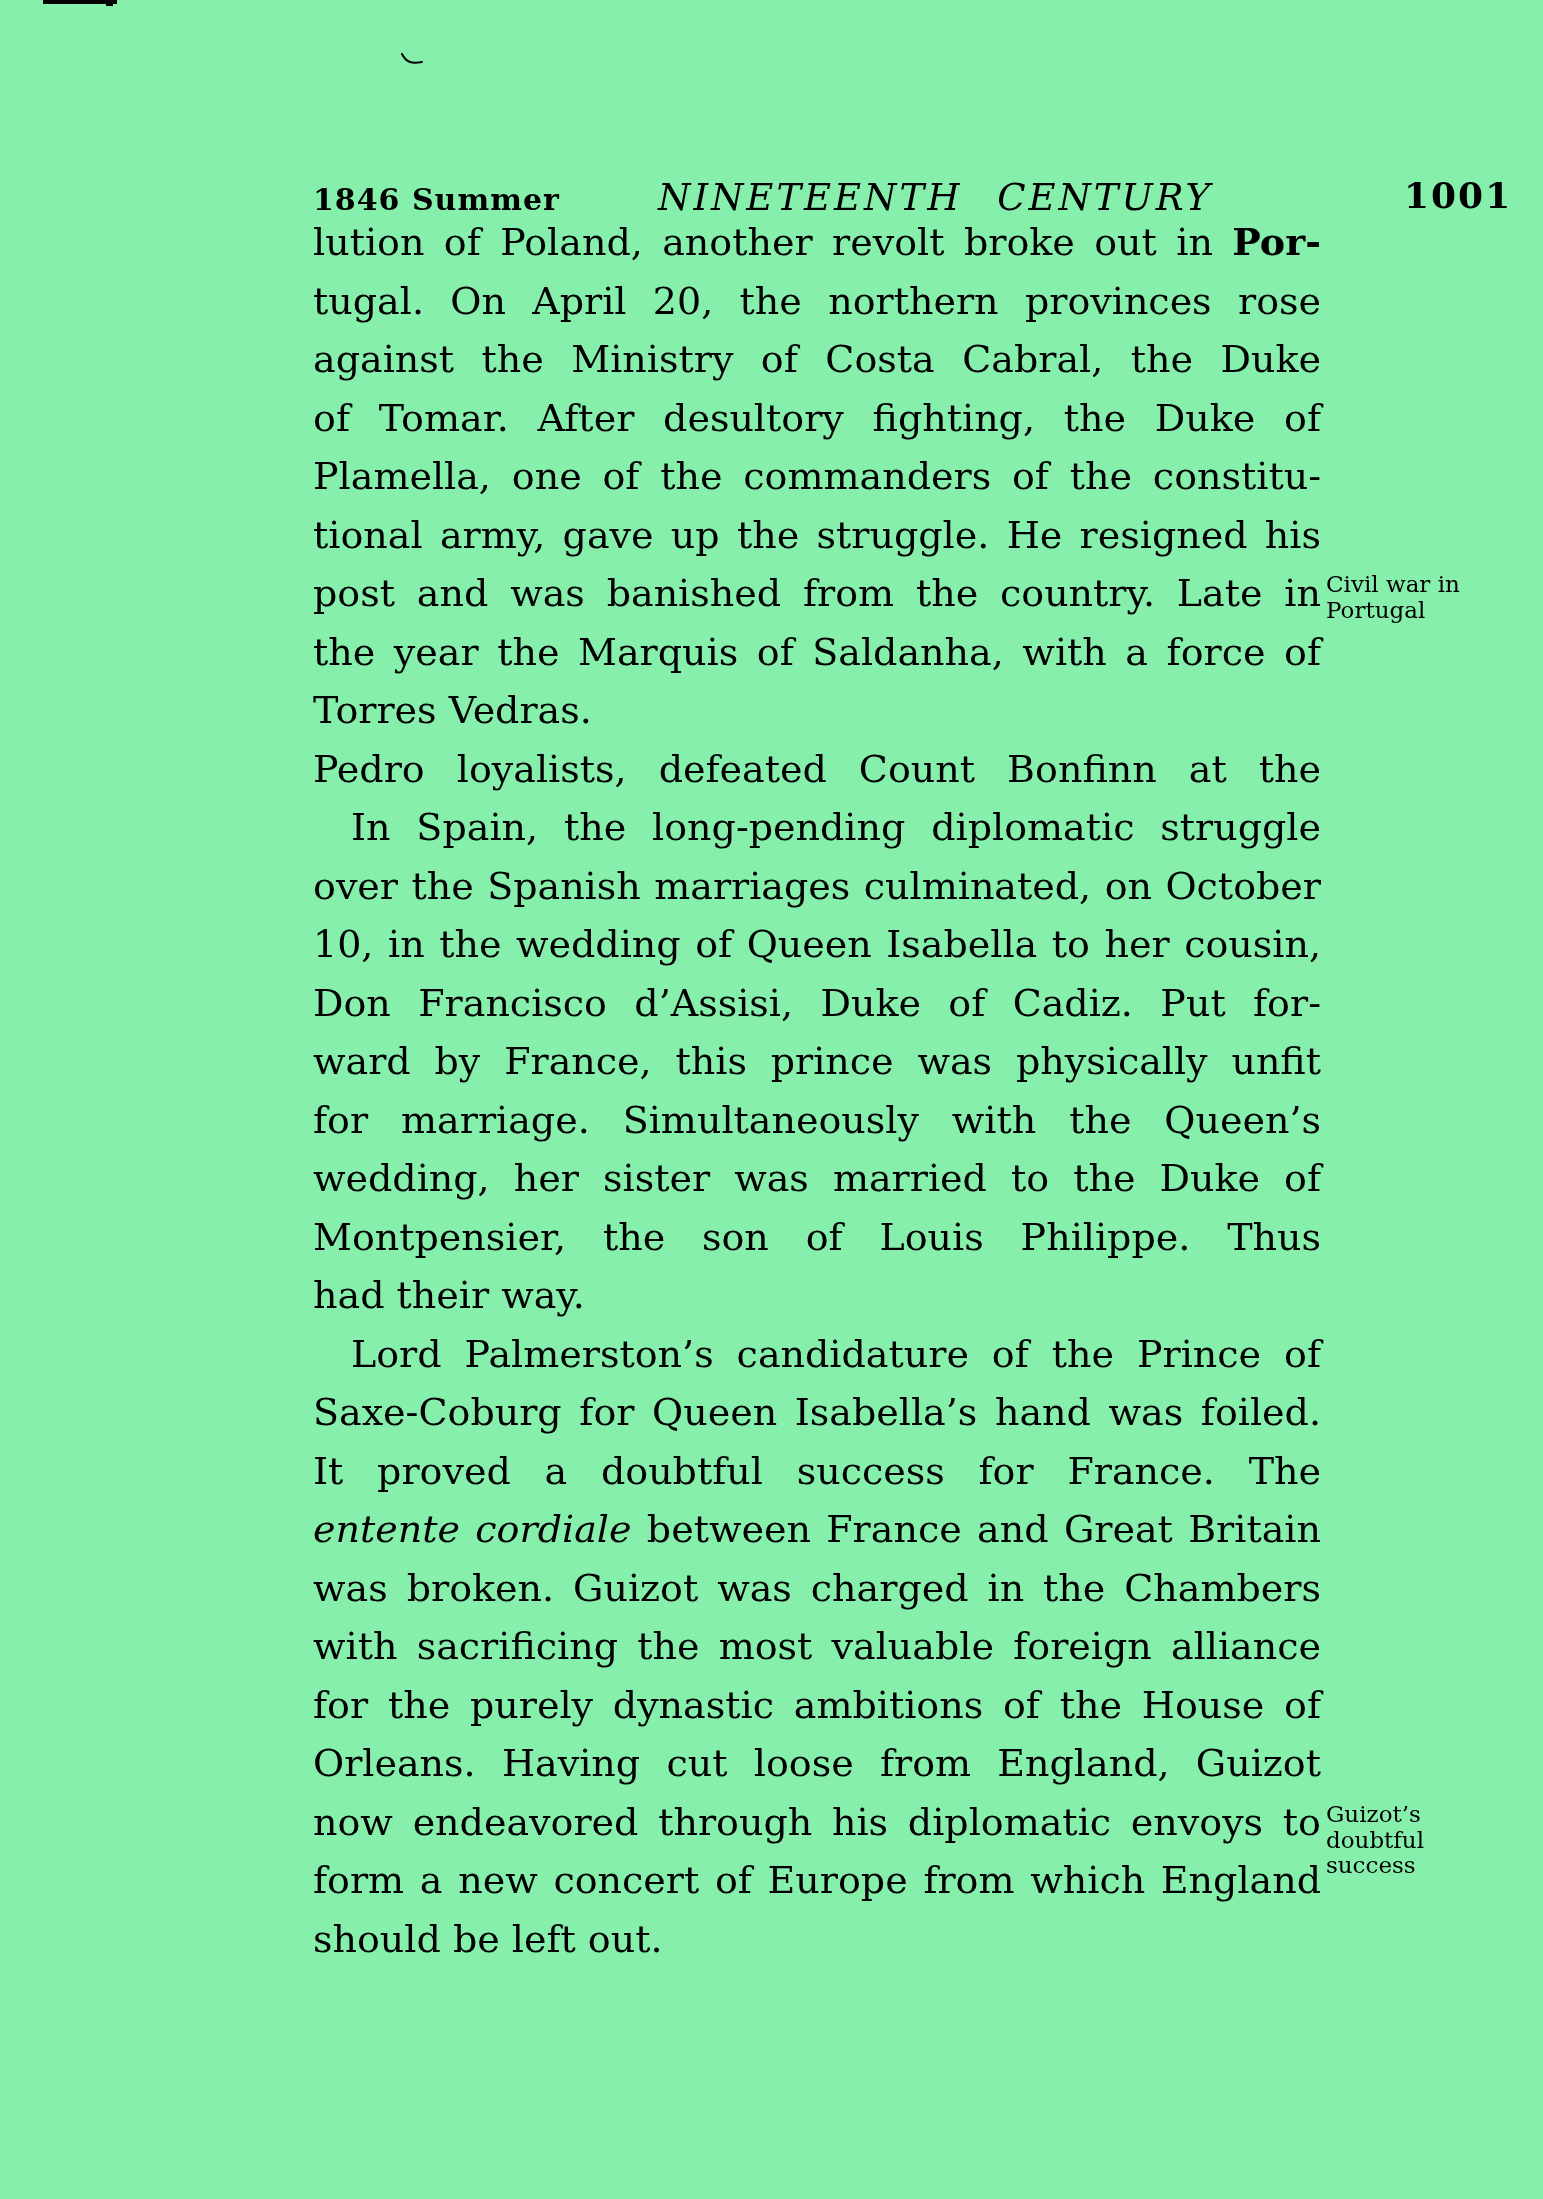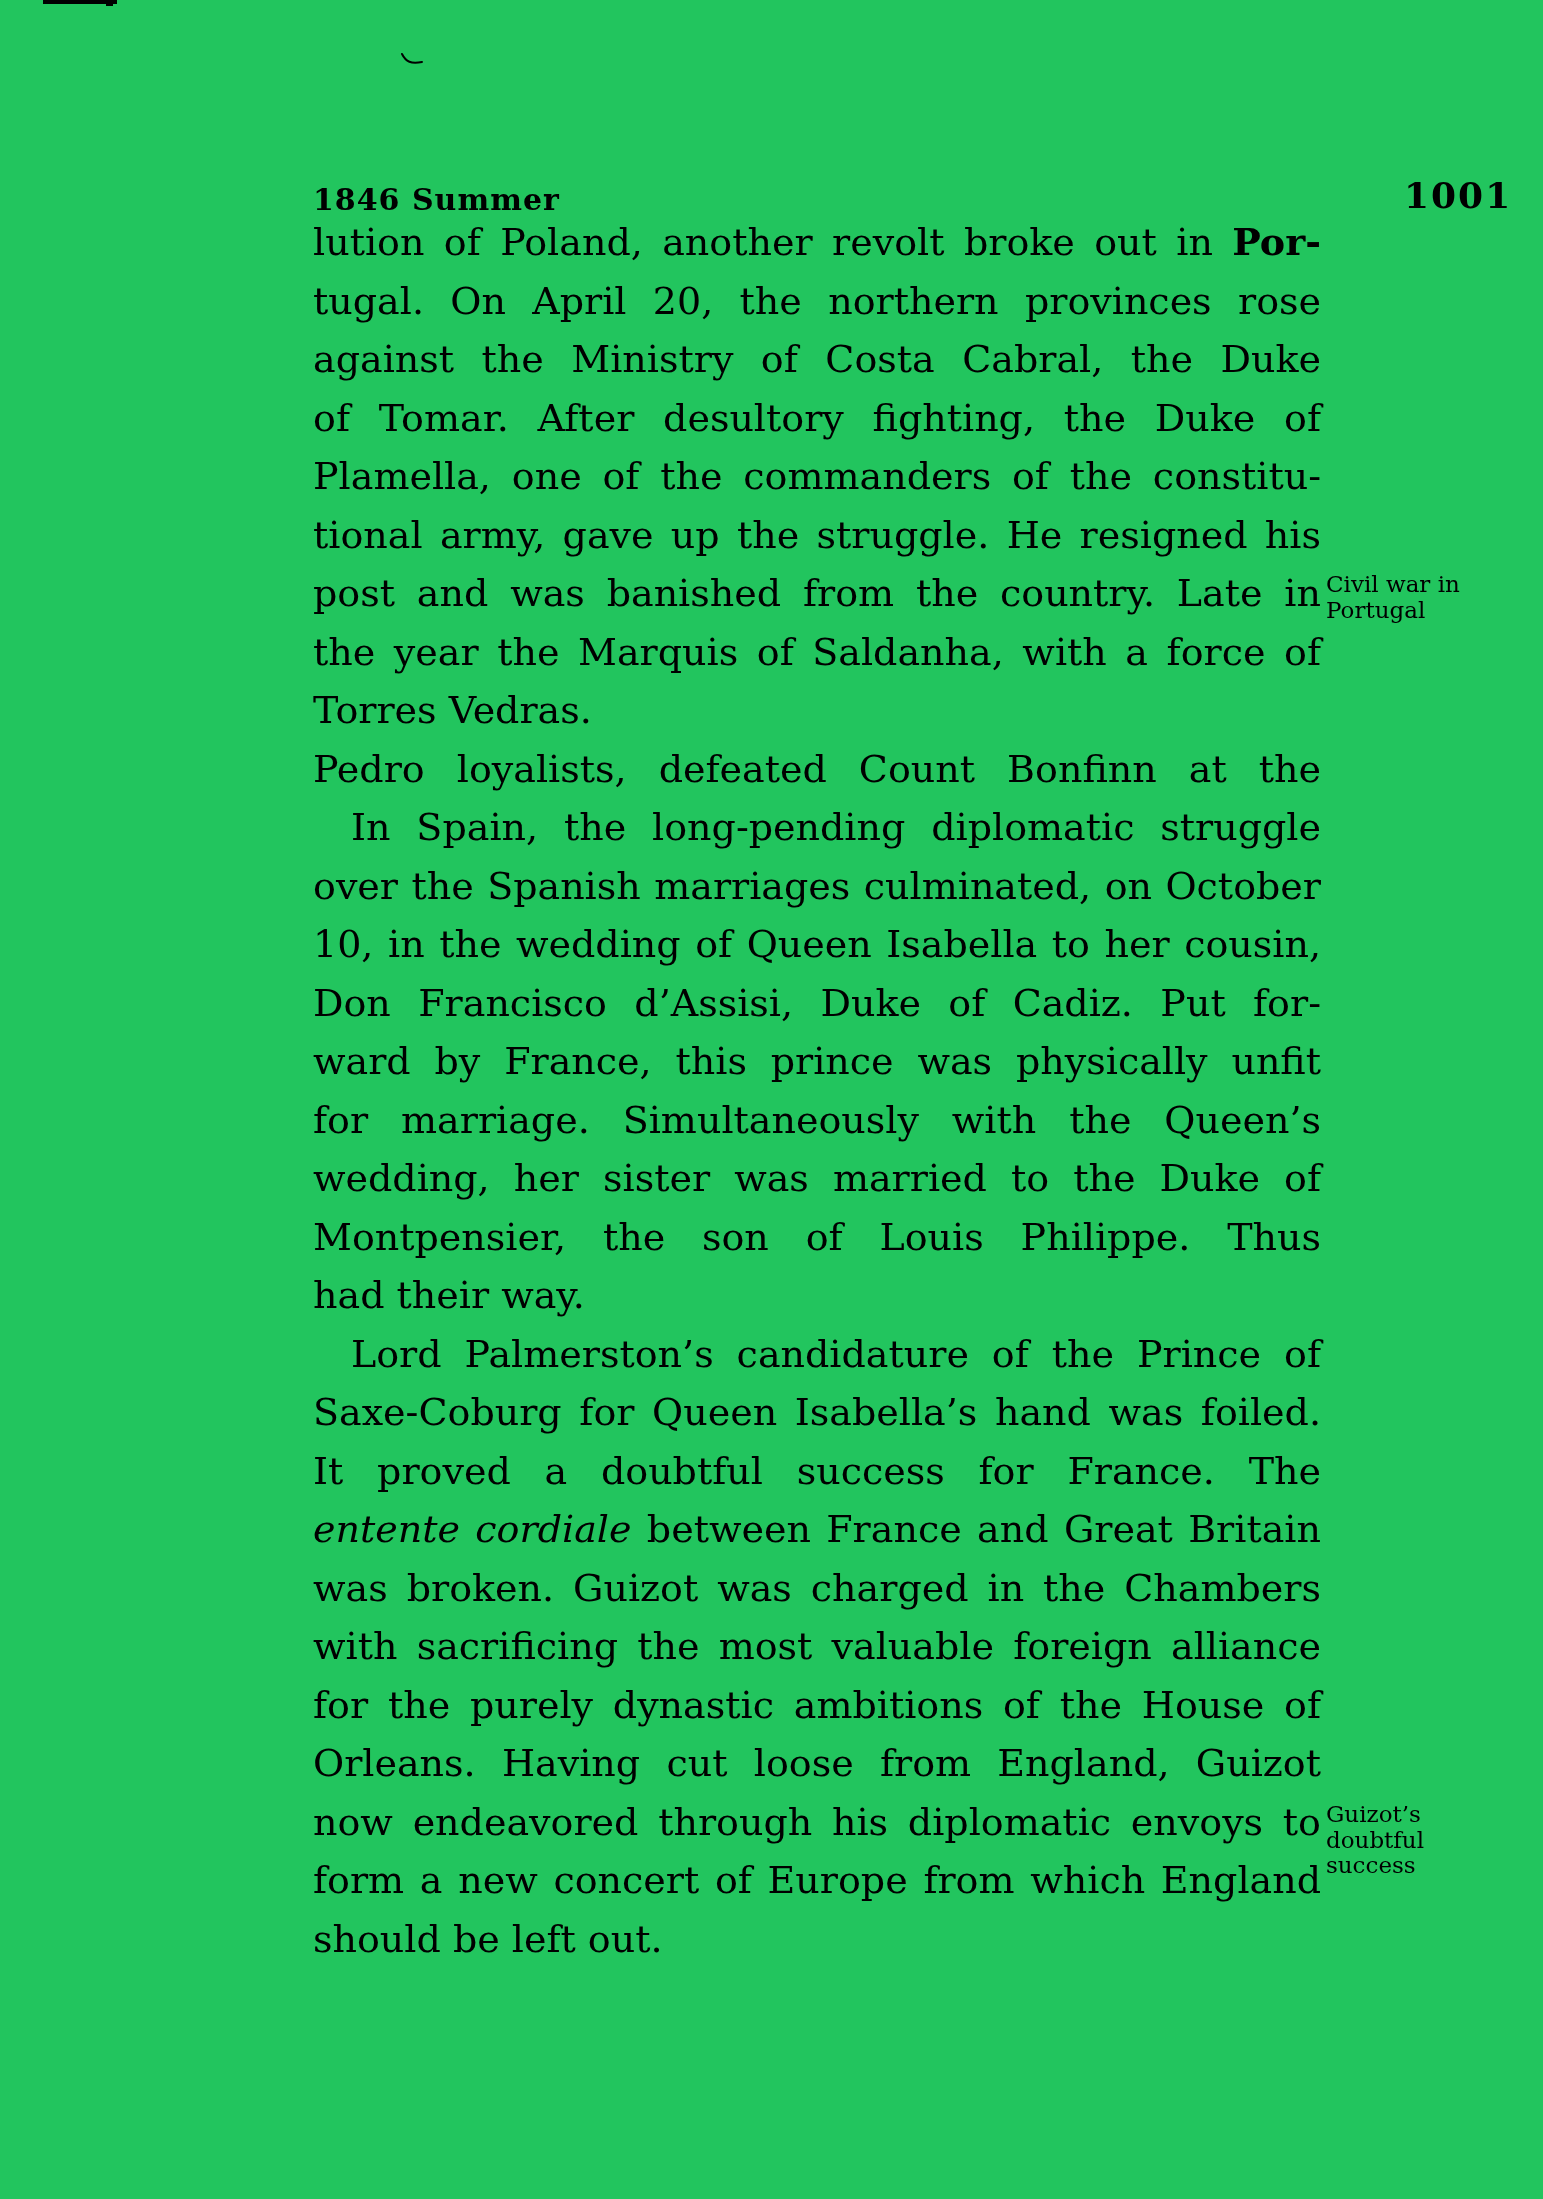--- a/index.html
+++ b/index.html
@@ -1,19 +1,19 @@
 <!DOCTYPE html>
 <html><head>
 <meta charset="utf-8">
 <style>
   html,body{margin:0;padding:0;background:#e8e8e8;}
   .page{
     position:relative;
     width:1543px;height:2199px;
-    background:#22c55e;
+    background:#86efac;
     color:#000;
     font-family:"DejaVu Serif","Liberation Serif",serif;
     overflow:hidden;
   }
   
   .scan-bar{position:absolute;left:43px;top:0;width:74px;height:4px;background:#000;}
   .scan-bar::after{content:"";position:absolute;right:4px;top:3px;width:7px;height:3px;background:#000;}
   .scan-squiggle{position:absolute;left:399px;top:51px;width:26px;height:16px;}
   
   .hdr-edition{
@@ -62,20 +62,21 @@
 
 <div class="page">
 
   <div class="scan-bar"></div>
 
   <svg class="scan-squiggle" viewBox="0 0 26 16" xmlns="http://www.w3.org/2000/svg">
     <path d="M3,3 C7,11 12,13 23,11" fill="none" stroke="#000" stroke-width="2" stroke-linecap="round"></path>
   </svg>
 
   <div class="hdr-edition">1846 Summer</div>
+  <div class="hdr-title">NINETEENTH CENTURY</div>
   <div class="hdr-page">1001</div>
 
   <div class="body-col">
     <div class="line"><span>lution of Poland, another revolt broke out in </span><span class="b">Por-</span></div>
     <div class="line">tugal. On April 20, the northern provinces rose</div>
     <div class="line">against the Ministry of Costa Cabral, the Duke</div>
     <div class="line">of Tomar. After desultory fighting, the Duke of</div>
     <div class="line">Plamella, one of the commanders of the constitu-</div>
     <div class="line">tional army, gave up the struggle. He resigned his</div>
     <div class="line">post and was banished from the country. Late in</div>

